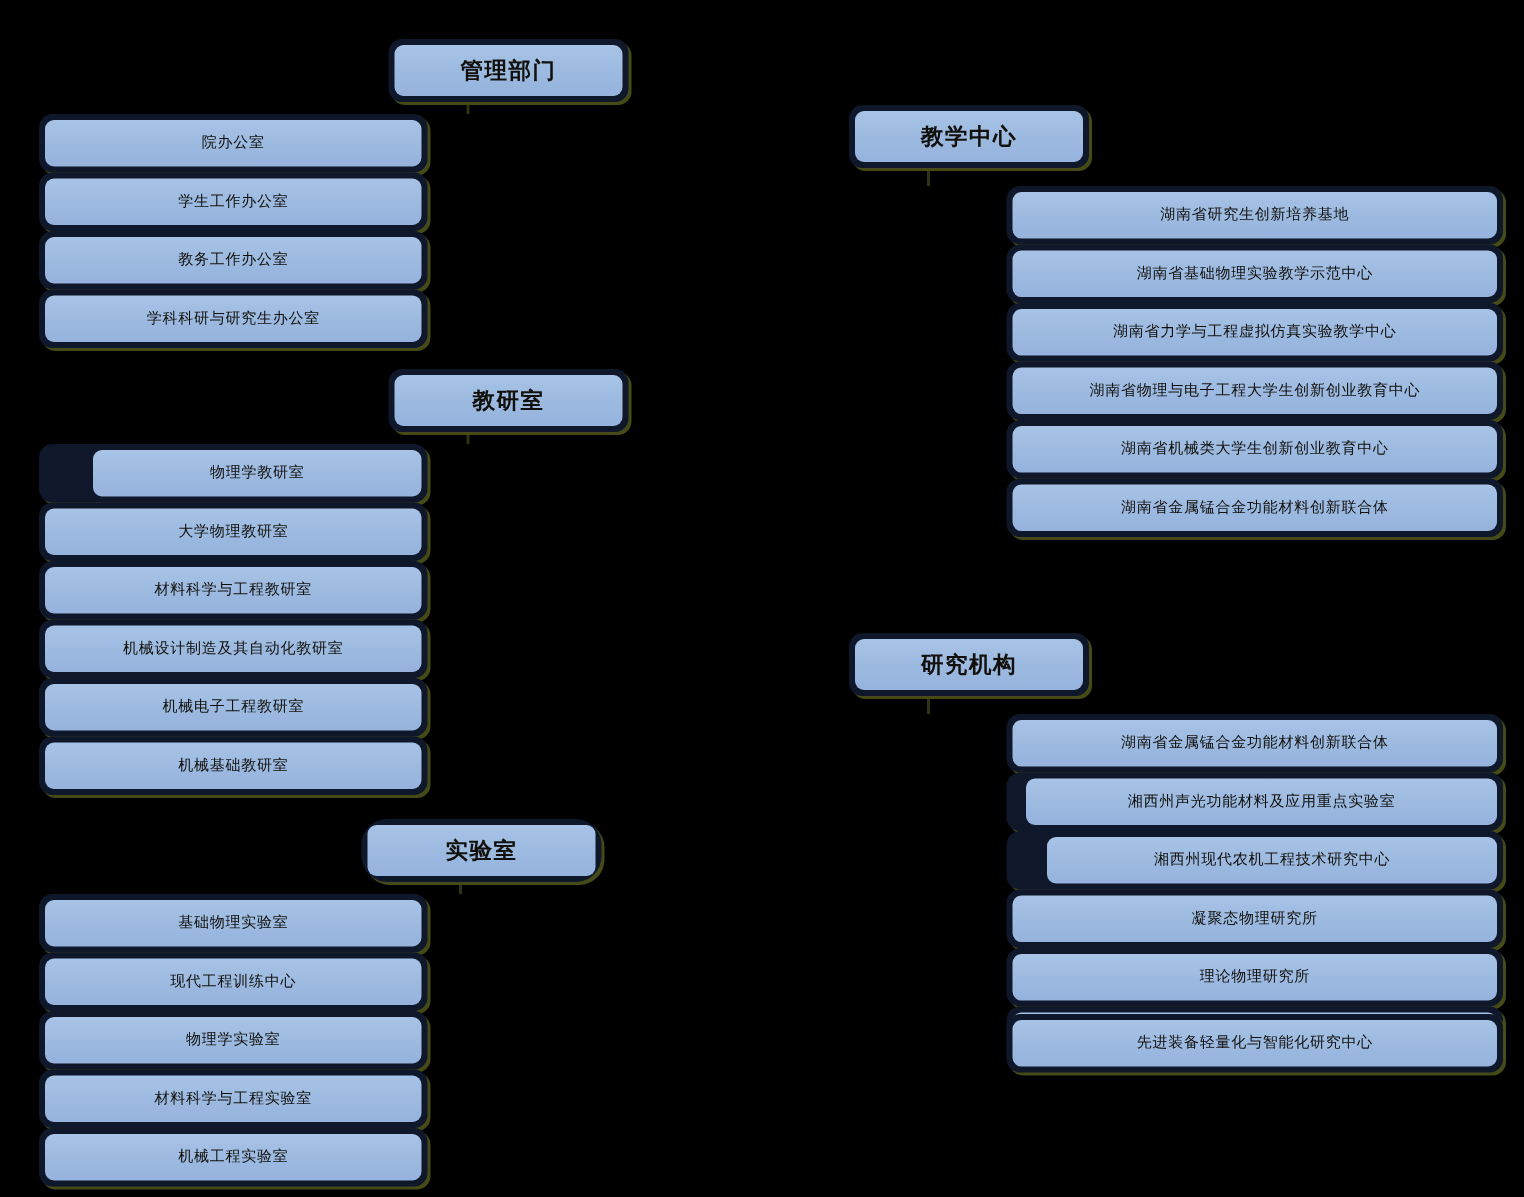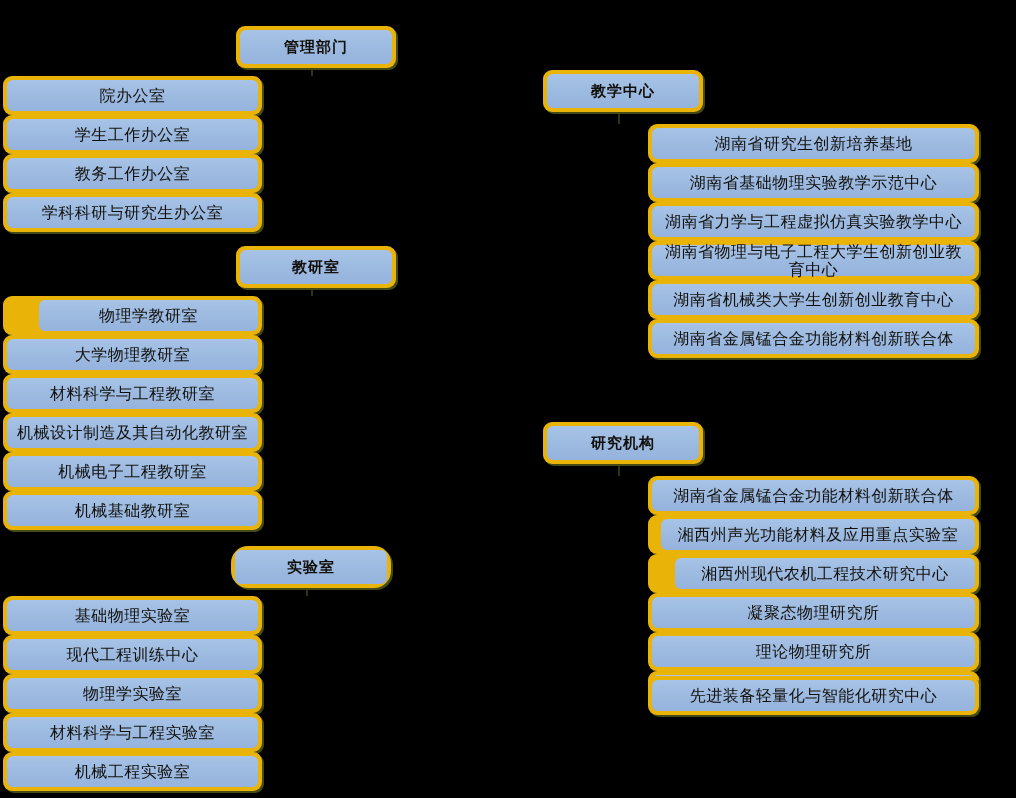--- a/index.html
+++ b/index.html
@@ -20,24 +20,25 @@
     position: absolute;
     left: 0; top: 0;
     width: 1016px;
     height: 798px;
   }
 
   
   .node {
     position: absolute;
     box-sizing: border-box;
-    background: #eab308;
+    background: #0f172a;
     border-radius: 9px;
     padding: 4px;
     box-shadow: 2px 2px 0 rgba(74, 78, 24, 0.95);
+    margin-left: 23px;
   }
   .node .fill {
     box-sizing: border-box;
     width: 100%;
     height: 100%;
     border-radius: 6px;
     background: linear-gradient(180deg, #a7c3e6 0%, #9cb9e0 55%, #95b3dd 100%);
     display: flex;
     align-items: center;
     justify-content: center;
@@ -55,21 +56,21 @@
     font-size: 15px;
     font-weight: bold;
     letter-spacing: 1px;
   }
 
   
   .child-node {
     height: 39px;
   }
   .child-node .fill {
-    font-size: 16px;
+    font-size: 10px;
     font-weight: normal;
     letter-spacing: 0.5px;
     padding: 0 6px;
   }
 
   
   .col-left .child-node {
     left: 3px;
     width: 259px;
   }
@@ -128,21 +129,21 @@
         <div class="fill">机械设计制造及其自动化教研室</div>
       </div>
       <div class="node child-node" style="top: 452px;">
         <div class="fill">机械电子工程教研室</div>
       </div>
       <div class="node child-node" style="top: 491px;">
         <div class="fill">机械基础教研室</div>
       </div>
     </div>
     <div class="group col-left">
-      <div class="node header-node" style="left: 231px; top: 546px; border-radius: 17px;">
+      <div class="node header-node" style="left: 218px; top: 546px; border-radius: 17px;">
         <div class="fill">实验室</div>
       </div>
       <div class="connector" style="left: 306px; top: 590px; height: 6px;"></div>
       <div class="node child-node" style="top: 596px;">
         <div class="fill">基础物理实验室</div>
       </div>
       <div class="node child-node" style="top: 635px;">
         <div class="fill">现代工程训练中心</div>
       </div>
       <div class="node child-node" style="top: 674px;">

